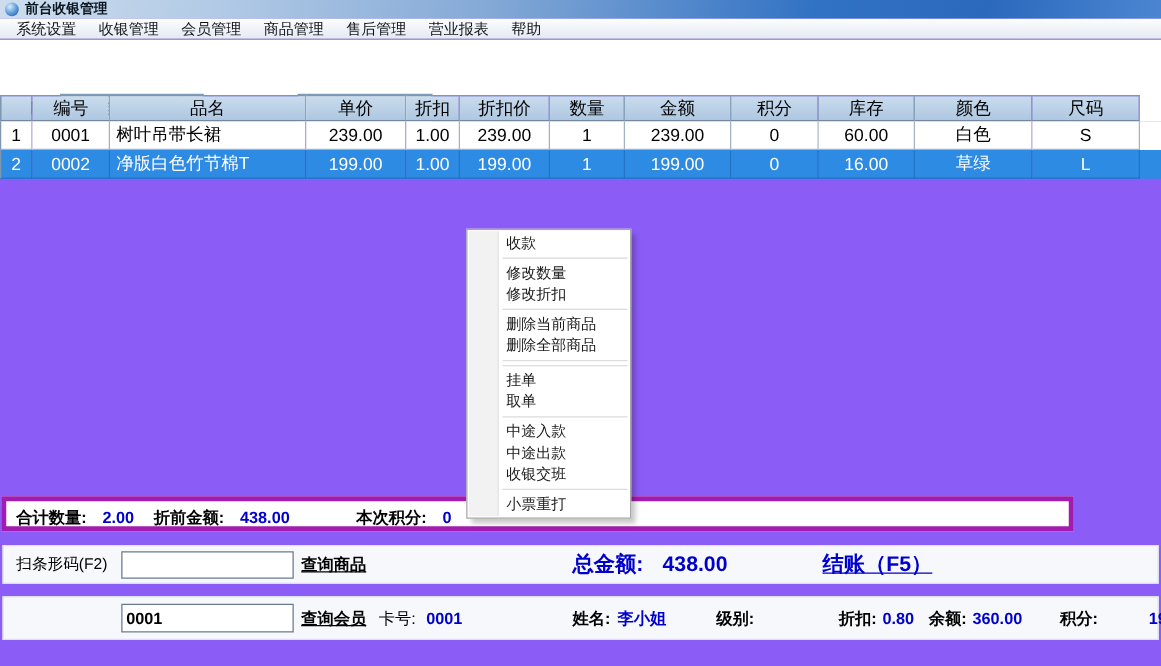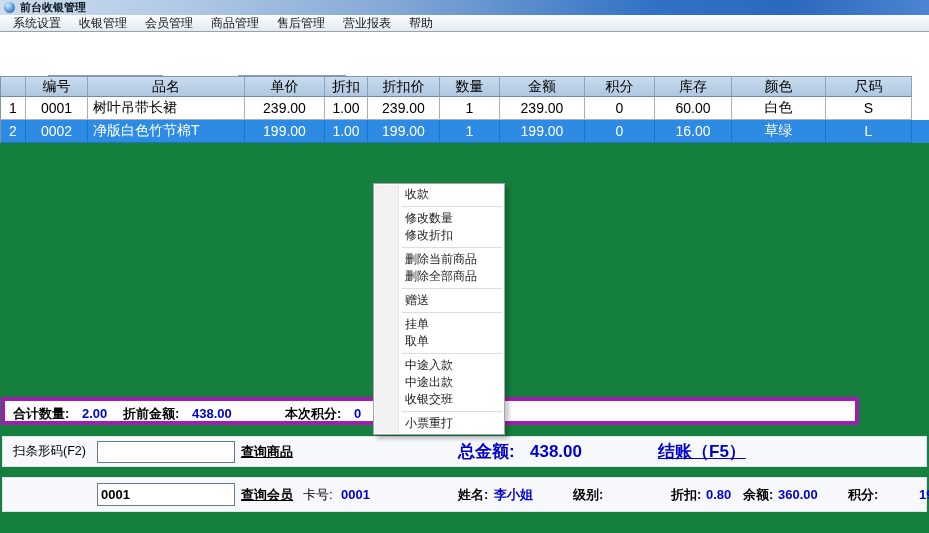--- a/index.html
+++ b/index.html
@@ -1,18 +1,18 @@
 <!DOCTYPE html>
 <html><head>
 <meta charset="utf-8">
 <style>
   * { margin:0; padding:0; box-sizing:border-box; }
   html,body { width:929px; height:533px; }
   body { font-family:"Liberation Sans", sans-serif; background:#fff; position:relative; overflow:hidden; }
-  .window { position:absolute; left:0; top:0; width:929px; height:533px; background:#15803d; }
+  .window { position:absolute; left:0; top:0; width:929px; height:533px; background:#8b5cf6; }
 
   
   .titlebar { position:absolute; left:0; top:0; width:929px; height:15px;
     background:linear-gradient(100deg,#cddded 0%,#b3cbe6 18%,#84a9d6 42%,#3272c4 70%,#2b69bd 85%,#4c86d2 100%);
     display:flex; align-items:center; }
   .app-icon { width:11px; height:11px; border-radius:50%; margin:0 5px 0 4px;
     background:radial-gradient(circle at 35% 30%, #d9ecfc, #6aa5e0 45%, #1d5fae 90%); flex:0 0 auto; }
   .app-title { font-size:11px; font-weight:bold; color:#0d1623; line-height:15px; }
 
   
@@ -160,21 +160,20 @@
   <div class="ctxmenu">
     <div class="ctx-gutter"></div>
     <div class="ctx-item">收款</div>
     <div class="ctx-sep"></div>
     <div class="ctx-item">修改数量</div>
     <div class="ctx-item">修改折扣</div>
     <div class="ctx-sep"></div>
     <div class="ctx-item">删除当前商品</div>
     <div class="ctx-item">删除全部商品</div>
     <div class="ctx-sep"></div>
-    <div class="ctx-item">赠送</div>
     <div class="ctx-sep"></div>
     <div class="ctx-item">挂单</div>
     <div class="ctx-item">取单</div>
     <div class="ctx-sep"></div>
     <div class="ctx-item">中途入款</div>
     <div class="ctx-item">中途出款</div>
     <div class="ctx-item">收银交班</div>
     <div class="ctx-sep"></div>
     <div class="ctx-item">小票重打</div>
   </div>

